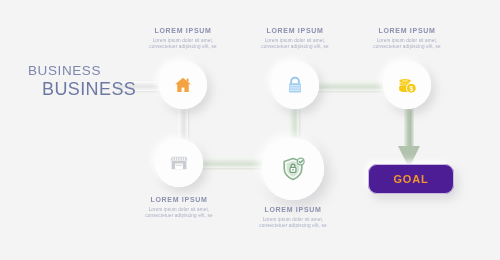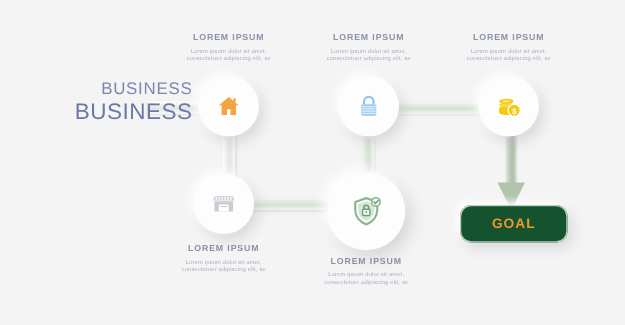--- a/index.html
+++ b/index.html
@@ -5,21 +5,21 @@
   html,body{margin:0;padding:0;}
   body{
     width:500px;height:260px;
     background:#f4f4f4;
     font-family:"Liberation Sans", sans-serif;
     overflow:hidden;
   }
   #stage{position:relative;width:500px;height:260px;}
 
   
-  .title-block{position:absolute;left:44px;top:63px;width:110px;text-align:right;}
+  .title-block{position:absolute;left:28px;top:63px;width:110px;text-align:left;}
   .title-line1{
     font-size:13.5px;letter-spacing:0.6px;color:#7d87ad;
     font-weight:400;line-height:16px;
   }
   .title-line2{
     font-size:18px;letter-spacing:0.4px;color:#6d78a3;
     font-weight:400;line-height:21px;padding-left:14px;
   }
 
   
@@ -87,21 +87,21 @@
     font-weight:700;line-height:9px;margin:0 0 3px 0;
   }
   .txt .bd{
     font-size:4.6px;letter-spacing:0.15px;color:#a9aec4;
     line-height:6px;font-weight:400;margin:0;
   }
 
   
   .goal{
     position:absolute;left:368px;top:164px;width:86px;height:30px;
-    border-radius:9px;background:#14532d;
+    border-radius:9px;background:#4c1d95;
     display:flex;align-items:center;justify-content:center;
     box-shadow:
       -3px -3px 6px rgba(255,255,255,.95),
       4px 5px 10px rgba(172,172,178,.35),
       inset 0 0 0 1px rgba(255,255,255,.7);
   }
   .goal-label{
     font-size:11px;font-weight:700;letter-spacing:0.8px;color:#f0962f;
   }
   svg{display:block;}

